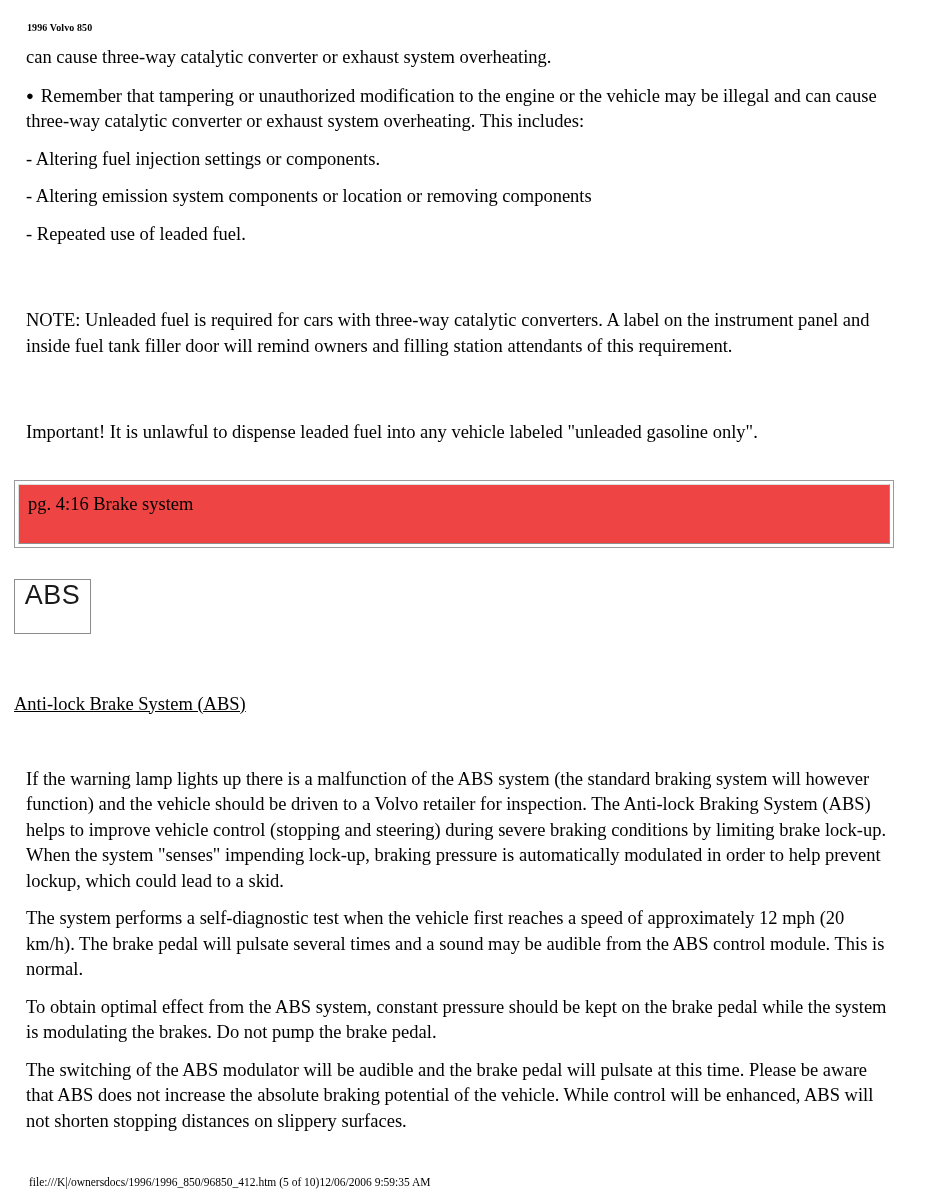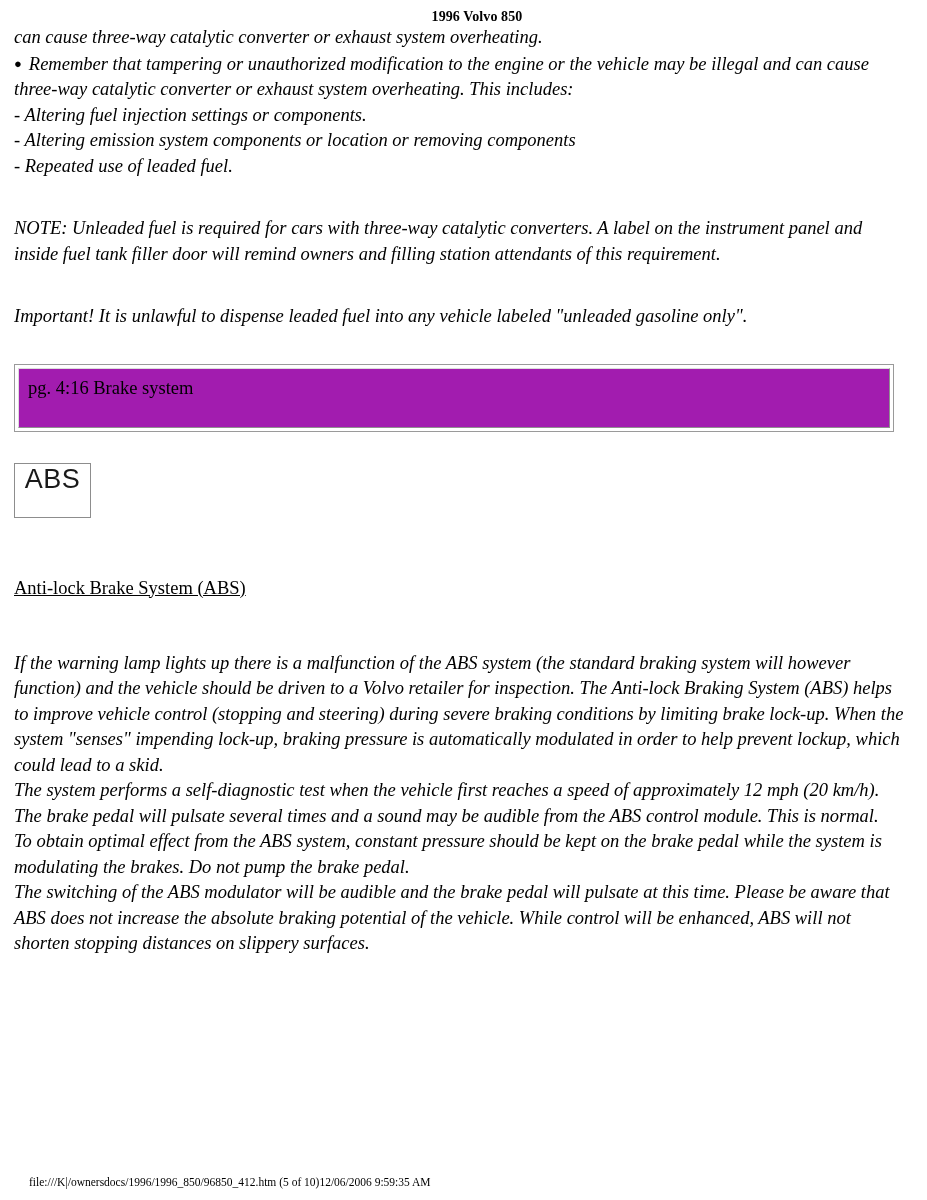--- a/index.html
+++ b/index.html
@@ -16,55 +16,53 @@
     overflow: hidden;
   }
   .page {
     position: relative;
     width: 927px;
     height: 1200px;
     box-sizing: border-box;
   }
   .header {
     font-family: "Liberation Serif", "DejaVu Serif", serif;
-    font-size: 14px;
+    font-size: 10px;
     font-weight: bold;
-    padding: 9px 0 0 27px;
+    padding: 22px 0 0 27px;
     letter-spacing: 0.1px;
-    text-align: center;
   }
   .content {
     padding: 0 22px 0 14px;
   }
   p {
-    margin: 0;
+    margin: 12px;
     font-size: 18.5px;
     line-height: 25.5px;
-    font-style: italic;
   }
   .bullet-line {
     text-indent: 0;
   }
   .bullet {
     font-size: 13px;
     vertical-align: 2px;
     padding-right: 7px;
   }
   .spacer-lg { height: 37px; }
 
   .caption-box {
     margin: 34px 0 0 14px;
     width: 880px;
     box-sizing: border-box;
     border: 1px solid #9a9a9a;
     padding: 3px;
     background: #ffffff;
   }
   .caption-inner {
-    background: #a21caf;
+    background: #ef4444;
     border-top: 1px solid #dcdcdc;
     border-left: 1px solid #dcdcdc;
     border-right: 1px solid #8f8f8f;
     border-bottom: 1px solid #8f8f8f;
     height: 60px;
     box-sizing: border-box;
     padding: 7px 0 0 9px;
     font-size: 18.5px;
     line-height: 24px;
   }

